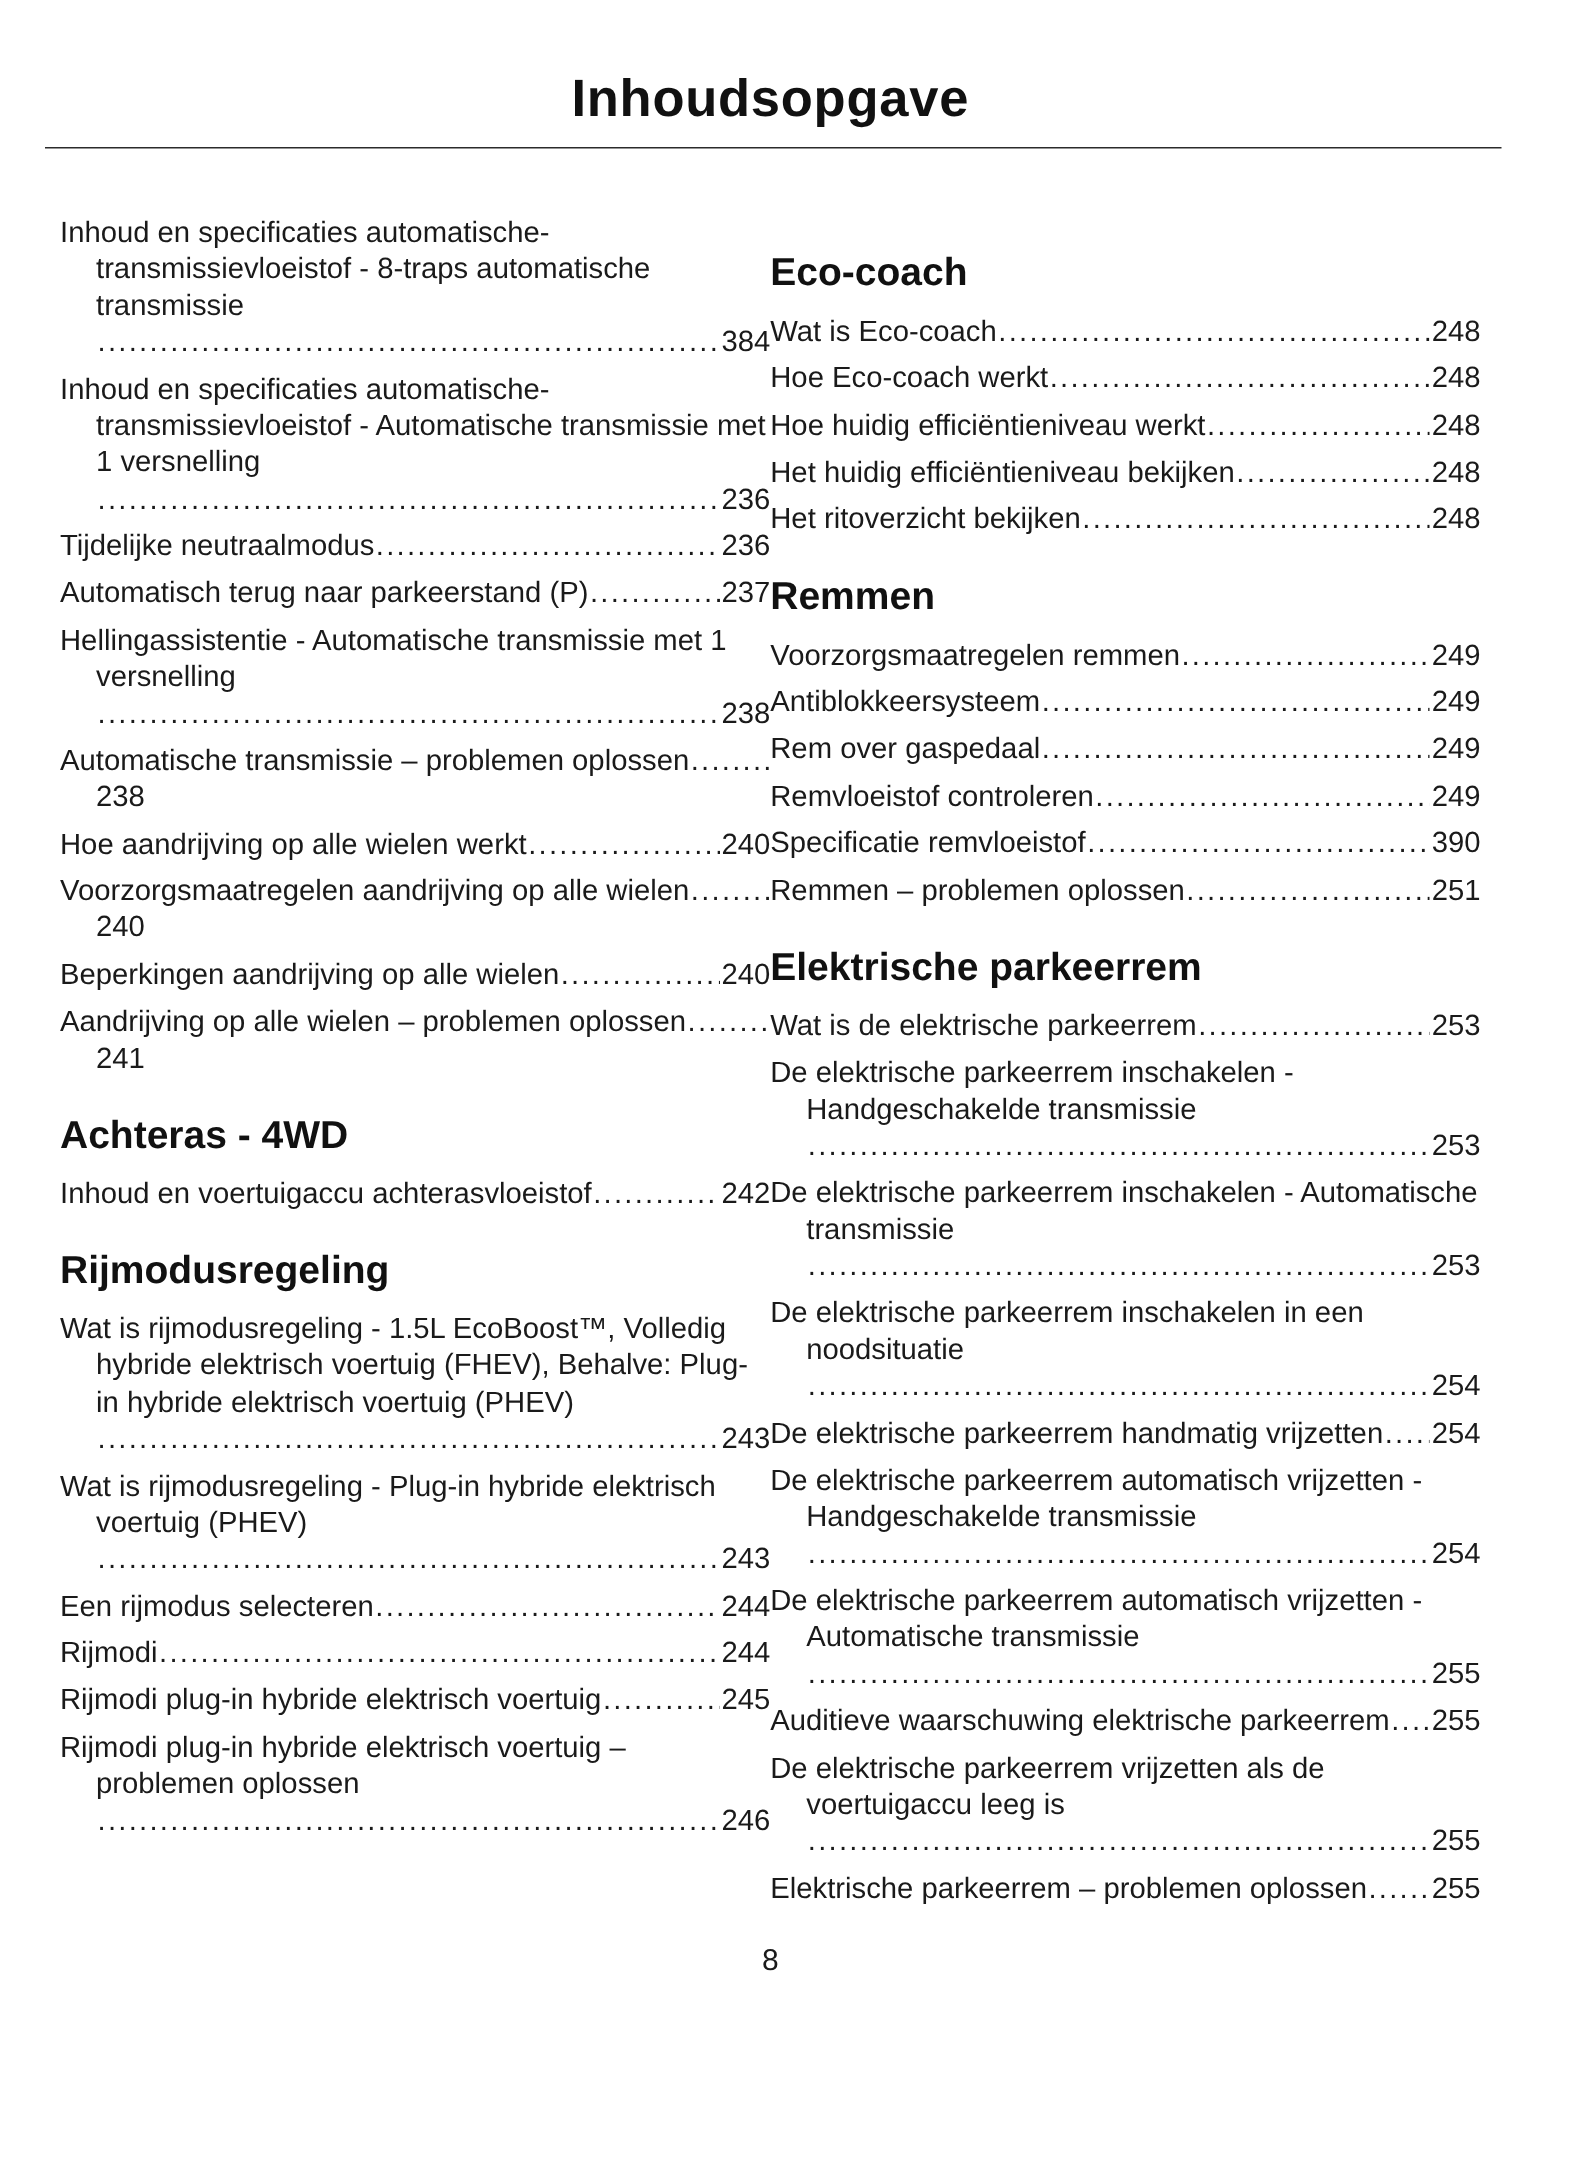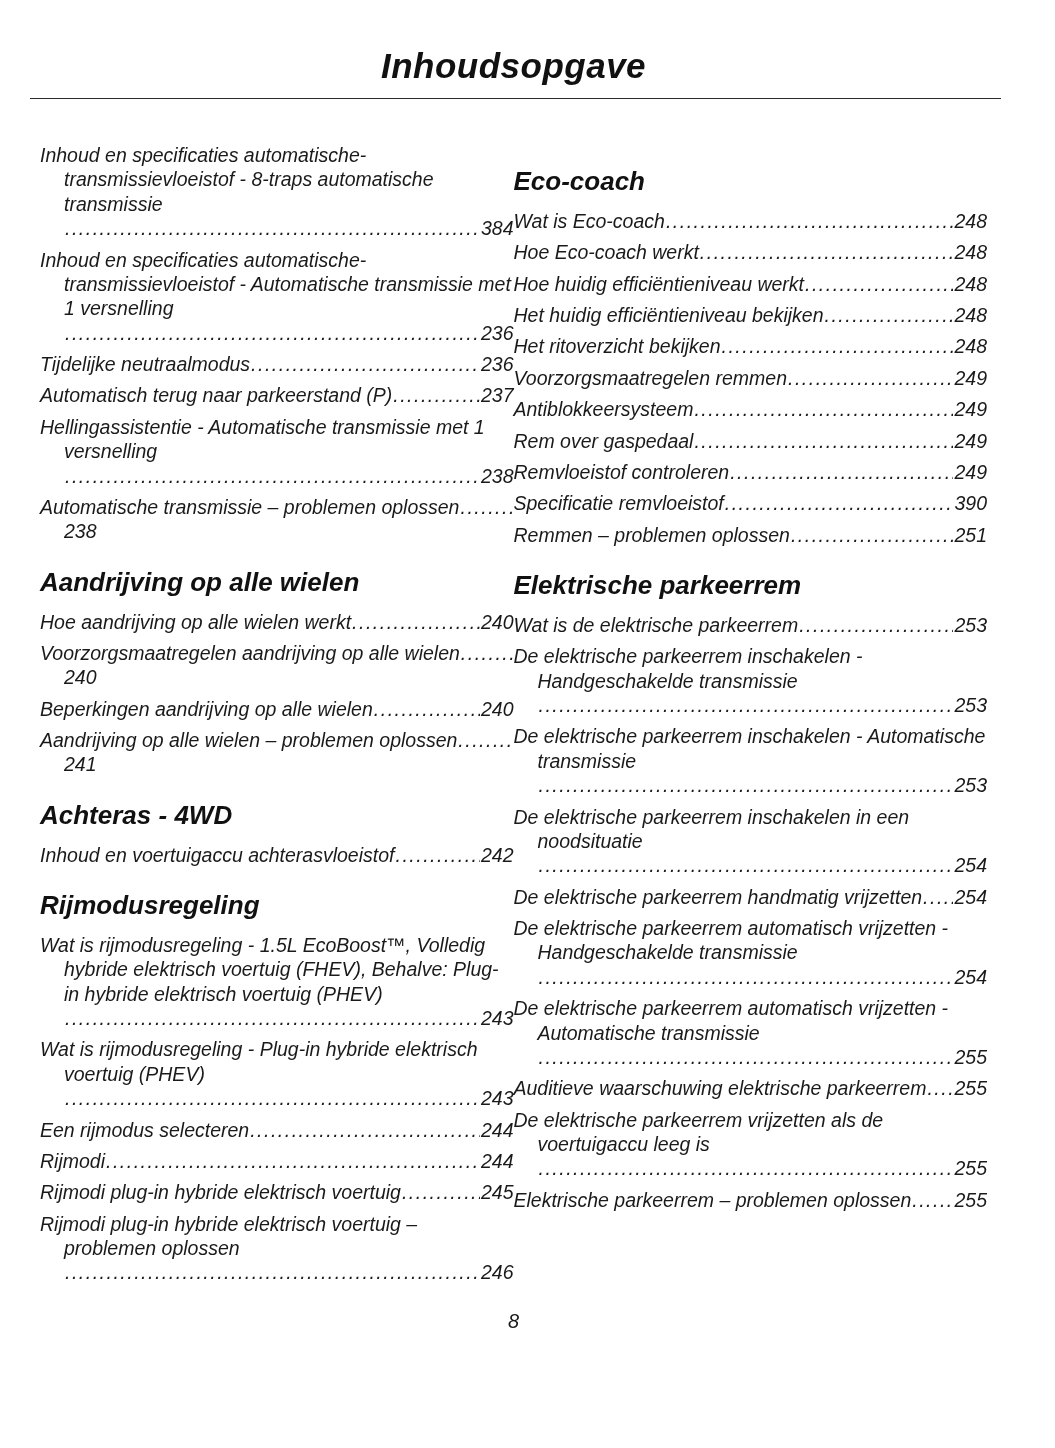--- a/index.html
+++ b/index.html
@@ -11,21 +11,20 @@
     color: #1a1a1a;
     font-family: "Liberation Sans", "DejaVu Sans", sans-serif;
     overflow: hidden;
   }
   .page {
     width: 1055px;
     height: 1100px;
     padding: 30px 68px 0 40px;
     display: flex;
     flex-direction: column;
-    font-style: italic;
   }
   .page-header { flex: 0 0 auto; }
   .page-title {
     font-size: 35px;
     font-weight: bold;
     text-align: center;
     margin: 16px 0 12px 0;
     letter-spacing: 0.5px;
     color: #111;
   }
@@ -123,21 +122,20 @@
         <div class="toc-entry">
           <span class="toc-title">Hellingassistentie - Automatische transmissie met 1 versnelling</span>
           <span class="toc-dots"></span>
           <span class="toc-page">238</span>
         </div>
         <div class="toc-entry">
           <span class="toc-title">Automatische transmissie – problemen oplossen</span>
           <span class="toc-dots"></span>
           <span class="toc-page">238</span>
         </div>
-        <h2 class="toc-heading">Aandrijving op alle wielen</h2>
         <div class="toc-entry">
           <span class="toc-title">Hoe aandrijving op alle wielen werkt</span>
           <span class="toc-dots"></span>
           <span class="toc-page">240</span>
         </div>
         <div class="toc-entry">
           <span class="toc-title">Voorzorgsmaatregelen aandrijving op alle wielen</span>
           <span class="toc-dots"></span>
           <span class="toc-page">240</span>
         </div>
@@ -209,20 +207,21 @@
         <div class="toc-entry">
           <span class="toc-title">Het huidig efficiëntieniveau bekijken</span>
           <span class="toc-dots"></span>
           <span class="toc-page">248</span>
         </div>
         <div class="toc-entry">
           <span class="toc-title">Het ritoverzicht bekijken</span>
           <span class="toc-dots"></span>
           <span class="toc-page">248</span>
         </div>
+        <h2 class="toc-heading">Remmen</h2>
         <div class="toc-entry">
           <span class="toc-title">Voorzorgsmaatregelen remmen</span>
           <span class="toc-dots"></span>
           <span class="toc-page">249</span>
         </div>
         <div class="toc-entry">
           <span class="toc-title">Antiblokkeersysteem</span>
           <span class="toc-dots"></span>
           <span class="toc-page">249</span>
         </div>

